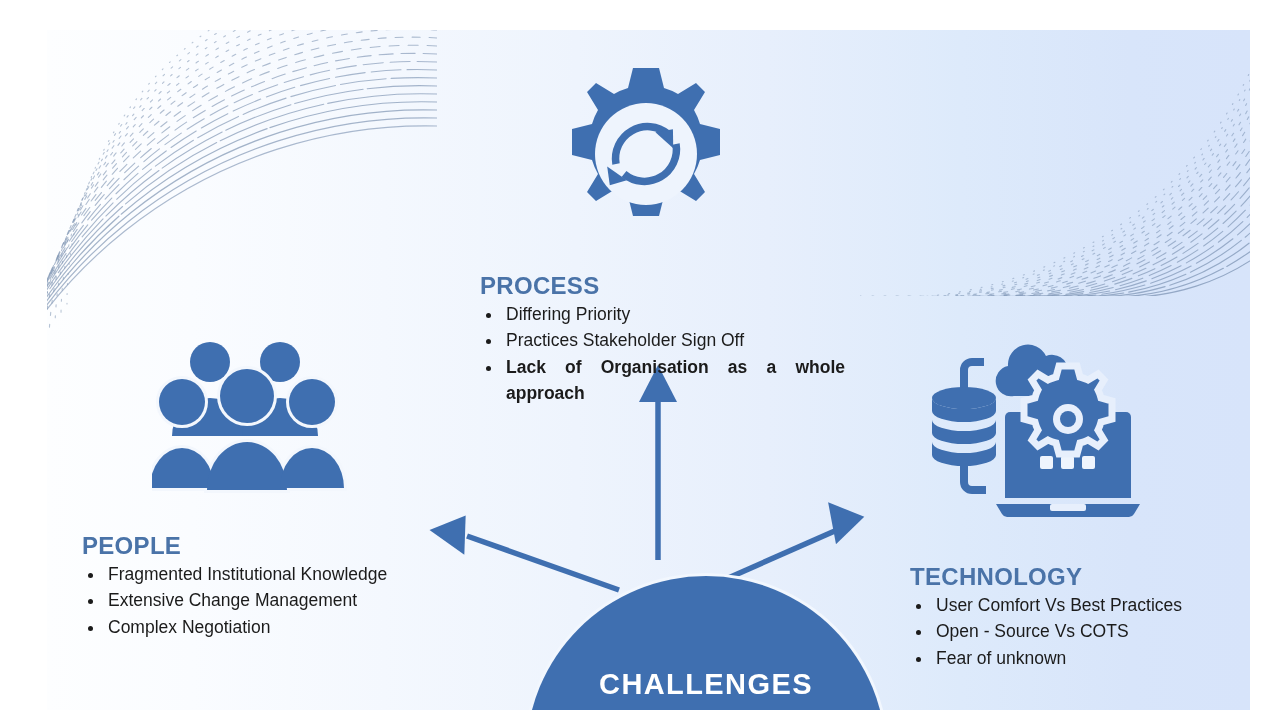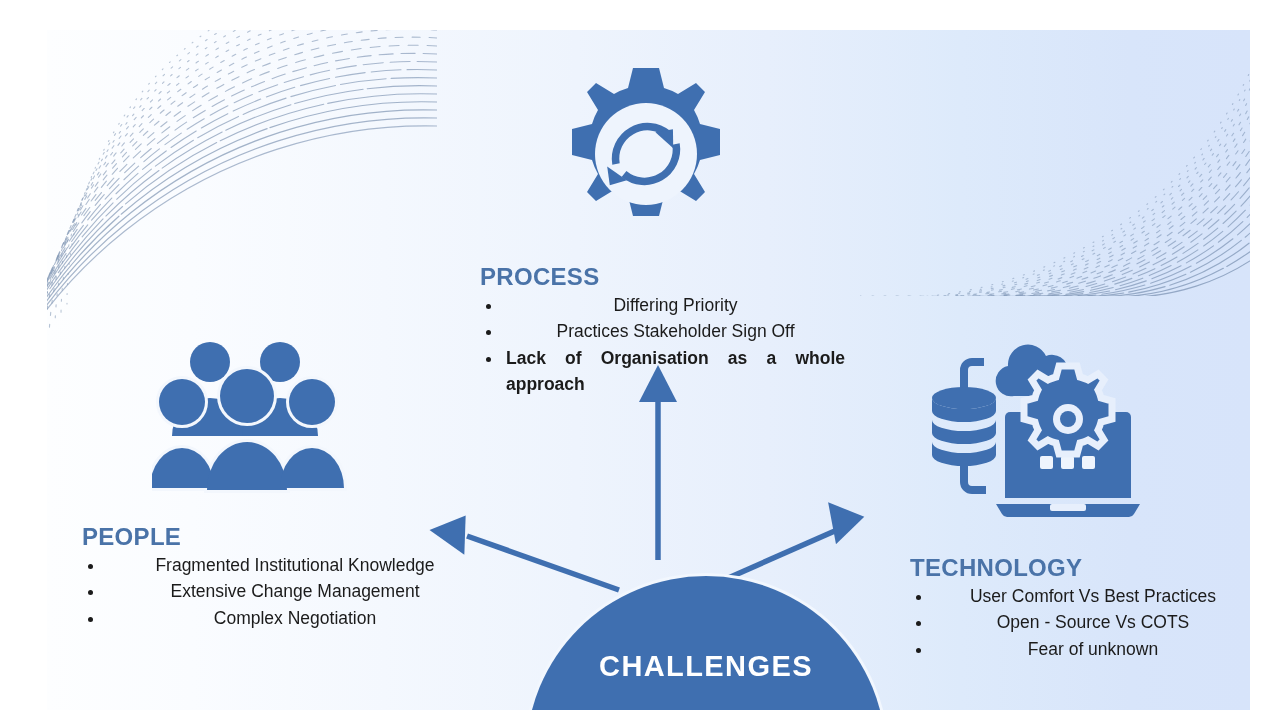--- a/index.html
+++ b/index.html
@@ -24,44 +24,44 @@
   #deco-right{right:-30px;top:-34px;width:420px;height:300px;opacity:.9;}
 
   
   #challenges-circle{
     position:absolute;left:479px;top:546px;width:360px;height:360px;
     border-radius:50%;
     background:#3f6fb0;
     box-shadow:0 0 0 3px #f2f7fe;
   }
   #challenges-label{
-    position:absolute;left:0;top:74px;width:360px;text-align:center;
+    position:absolute;left:0;top:92px;width:360px;text-align:center;
     color:#ffffff;font-size:29px;font-weight:bold;letter-spacing:1.4px;
   }
 
   
   #arrows{position:absolute;left:0;top:0;width:1203px;height:680px;}
 
   
   #icon-process{position:absolute;left:509px;top:32px;width:180px;height:185px;}
   #icon-people{position:absolute;left:105px;top:310px;width:195px;height:160px;}
   #icon-tech{position:absolute;left:885px;top:298px;width:210px;height:200px;}
 
   
   .block{position:absolute;}
   .block h2{
-    margin:8px 0 1px 0;color:#4a73a8;font-size:24px;font-weight:bold;
+    margin:17px 0 1px 0;color:#4a73a8;font-size:24px;font-weight:bold;
     letter-spacing:.3px;line-height:1.15;
   }
   .block ul{
     margin:0;padding:0 0 0 22px;list-style:disc;
   }
   .block li{
     color:#1b1b1b;font-size:17.5px;line-height:1.52;
-    margin:0;padding-left:4px;text-align:center;
+    margin:0;padding-left:4px;
   }
   .block li::marker{font-size:15px;}
 
   #block-process{left:433px;top:225px;width:365px;}
   #block-process li.justify{text-align:justify;text-align-last:left;font-weight:bold;}
   #block-people{left:35px;top:485px;width:400px;}
   #block-tech{left:863px;top:516px;width:340px;}
 </style>
 </head>
 <body>

